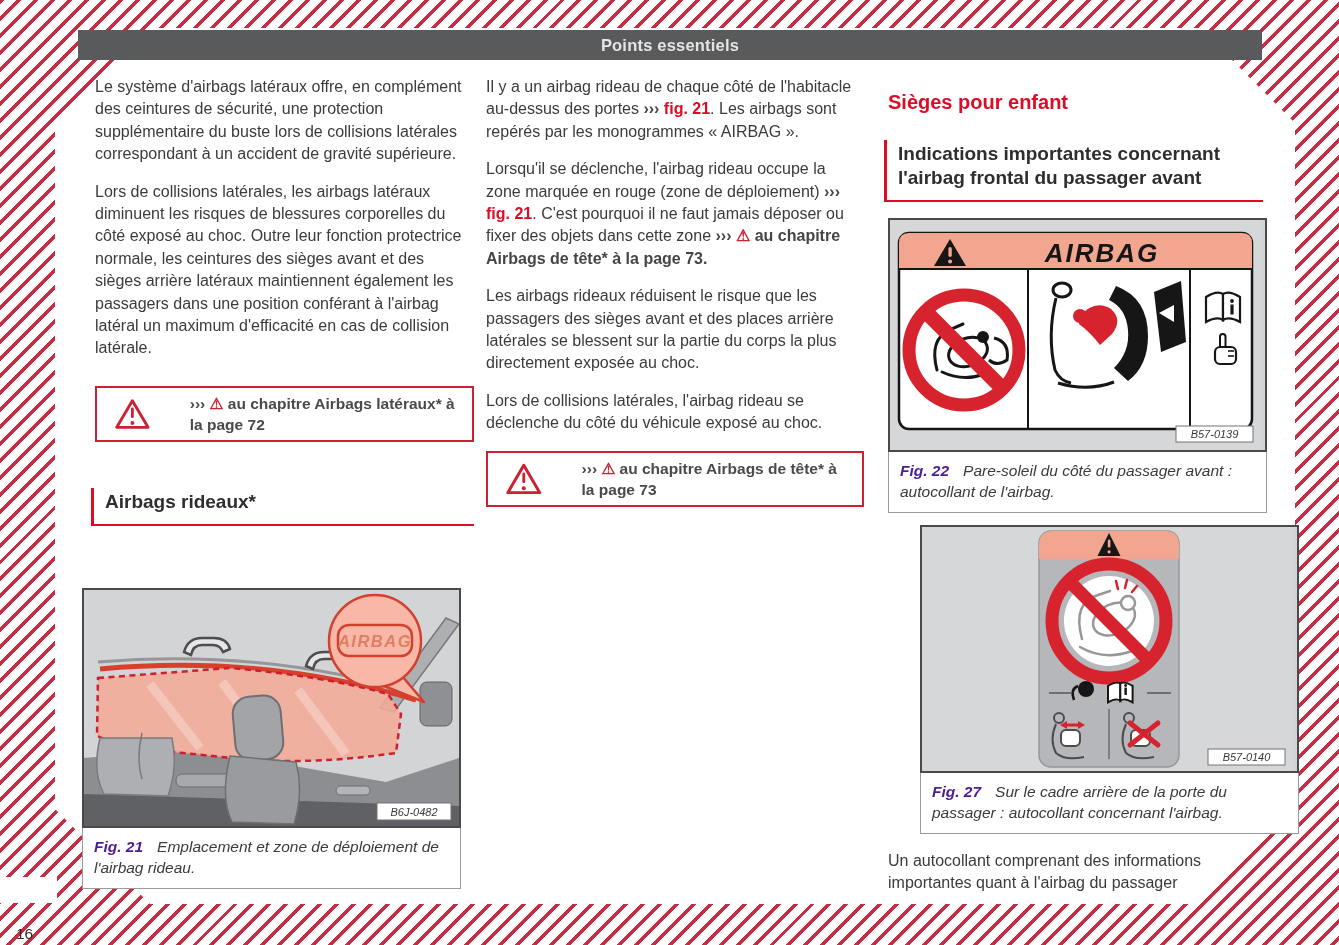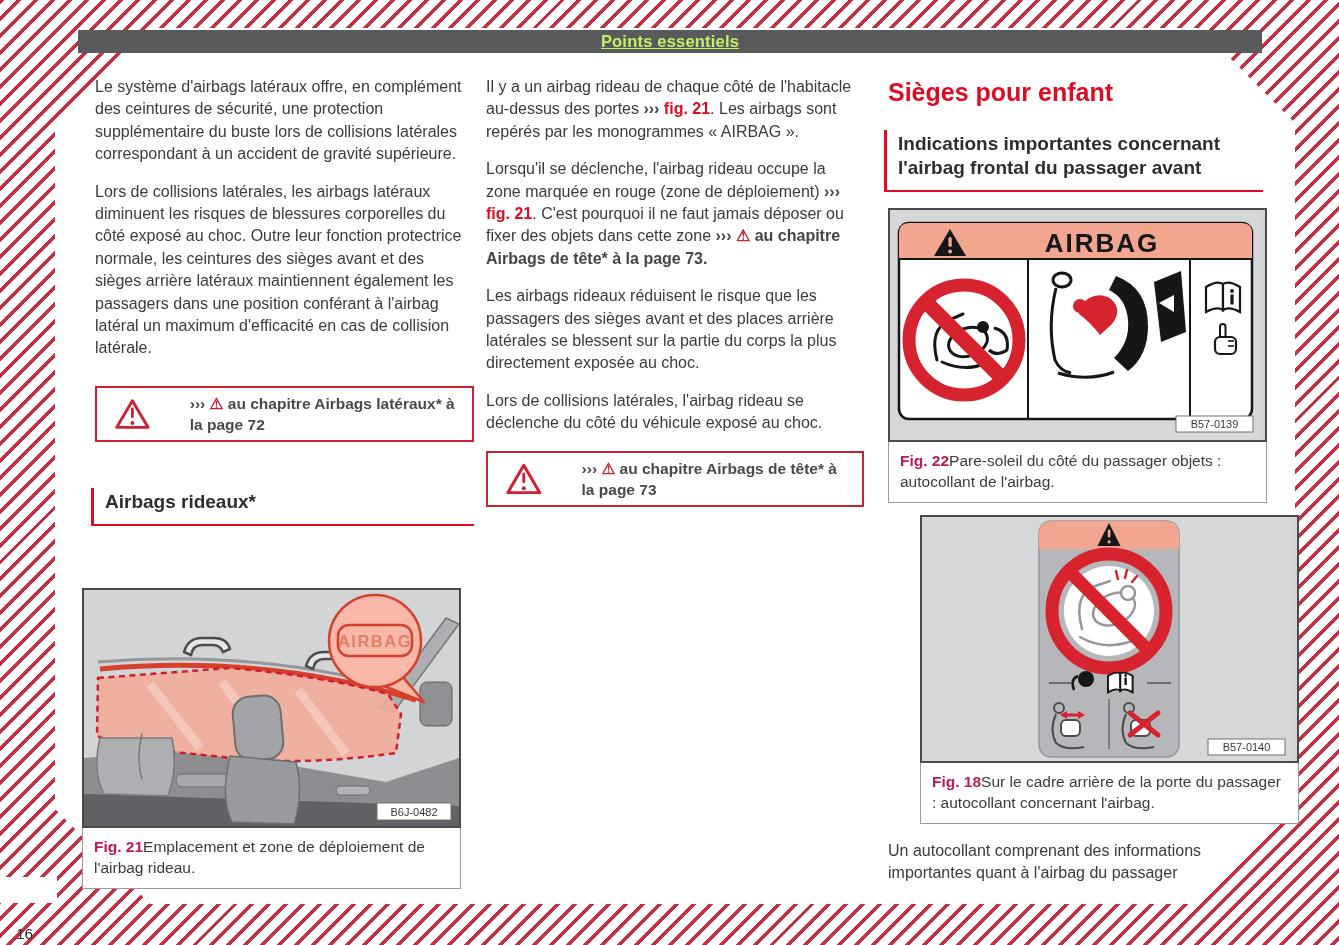--- a/index.html
+++ b/index.html
@@ -6,55 +6,54 @@
   .page{
     position:relative;width:1339px;height:945px;margin:0 auto;overflow:hidden;
     font-family:"Liberation Sans",sans-serif;
     background:repeating-linear-gradient(135deg,#c52e44 0 3.5px,#ffffff 3.5px 12px);
   }
   .inner{
     position:absolute;left:55px;top:28px;width:1240px;height:876px;background:#ffffff;
     clip-path:polygon(95px 0,1145px 0,1240px 95px,1240px 781px,1145px 876px,95px 876px,0 781px,0 95px);
   }
   .headerbar{
-    position:absolute;left:78px;top:30px;width:1184px;height:23px;background:#595a5c;
-    color:#bef264;font-size:16.5px;font-weight:bold;display:flex;align-items:center;justify-content:center;
+    position:absolute;left:78px;top:30px;width:1184px;height:30px;background:#595a5c;
+    color:#e5e5e5;font-size:16.5px;font-weight:bold;display:flex;align-items:center;justify-content:center;
     letter-spacing:.2px;
-    text-decoration:underline;
   }
   .pagenum-notch{position:absolute;left:0;top:877px;width:57px;height:26px;background:#ffffff;}
   .pagenum{position:absolute;left:16px;top:881px;font-size:15.5px;color:#2b2b2d;margin-top:44px;}
   .col{position:absolute;font-size:16px;line-height:22.4px;color:#3b3b3d;}
   .col p{margin:0 0 15px 0;}
   .col1{left:95px;top:76px;width:379px;}
   .col2{left:486px;top:76px;width:378px;}
   .col3{left:888px;top:72px;width:375px;}
   .b{font-weight:bold;color:#454547;}
   .figref{color:#df0b24;font-weight:bold;}
   .wt{color:#cc2133;font-weight:bold;}
   .warnbox{
     border:2.5px solid #cc2133;display:flex;align-items:center;
     padding:5px 8px 5px 18px;margin:26px 0 12px 0;background:#fff;
   }
   .warnbox .wtext{margin-left:40px;font-weight:bold;color:#4a4a4c;font-size:15.5px;line-height:21px;padding-right:2px;}
-  h2.red{font-size:25px;line-height:28px;color:#df0b24;margin:6px 0 24px 0;font-weight:bold;}
+  h2.red{font-size:20px;line-height:28px;color:#df0b24;margin:16px 0 24px 0;font-weight:bold;}
   h3.rule{
     font-size:19px;line-height:24px;font-weight:bold;color:#2e2e30;
     border-left:3px solid #df0b24;border-bottom:2px solid #df0b24;
     padding:2px 0 10px 11px;margin:46px 0 16px -4px;
   }
-  .figure{width:379px;}
+  .figure{width:379px;font-style:italic;}
   .figure.abs{position:absolute;left:82px;top:588px;}
   .figimg{border:2px solid #4a4a4c;line-height:0;background:#d3d4d6;}
   .figimg svg{display:block;}
   .figcap{
     border:1px solid #9b9b9e;border-top:none;background:#fff;
     padding:8px 11px 10px 11px;font-size:15.5px;line-height:21px;color:#3b3b3d;
   }
-  .figcap .lab{color:#be185d;font-weight:bold;margin-right:0;}
+  .figcap .lab{color:#4c1d95;font-weight:bold;margin-right:14px;}
   .mt12{margin-top:12px;padding-left:32px;}
   .mt14{margin-top:14px;}
 </style>
 </head>
 <body>
 
 <div class="page">
   <div class="inner"></div>
 
   <div class="headerbar">
@@ -200,21 +199,21 @@
             <line x1="338" y1="131" x2="344" y2="131" stroke-width="1.6"></line>
             <line x1="338" y1="136" x2="344" y2="136" stroke-width="1.6"></line>
           </g>
           <g>
             <rect x="286" y="206" width="77" height="16" fill="#ffffff" stroke="#737376"></rect>
             <text x="324.5" y="218" text-anchor="middle" font-family="Liberation Sans,sans-serif" font-size="11" fill="#38383a">B57-0139</text>
           </g>
         </svg>
       </div>
       <div class="figcap">
-        <span class="lab">Fig. 22</span><span>Pare-soleil du côté du passager objets : autocollant de l'airbag.</span>
+        <span class="lab">Fig. 22</span><span>Pare-soleil du côté du passager avant : autocollant de l'airbag.</span>
       </div>
     </div>
 
     <div class="figure mt12">
       <div class="figimg">
         <svg width="371" height="244" viewBox="0 0 371 244">
           <rect width="371" height="244" fill="#d6d7d9"></rect>
           <rect x="117" y="4" width="140" height="236" rx="12" fill="#b6b7ba" stroke="#97979a" stroke-width="1.5"></rect>
           <path d="M117,32 L117,18 Q117,4 131,4 L243,4 Q257,4 257,18 L257,32 Z" fill="#f2a68f"></path>
           <g>
@@ -266,21 +265,21 @@
               <line x1="40" y1="10" x2="12" y2="32"></line>
             </g>
           </g>
           <g>
             <rect x="286" y="222" width="77" height="16" fill="#ffffff" stroke="#737376"></rect>
             <text x="324.5" y="234" text-anchor="middle" font-family="Liberation Sans,sans-serif" font-size="11" fill="#38383a">B57-0140</text>
           </g>
         </svg>
       </div>
       <div class="figcap">
-        <span class="lab">Fig. 18</span><span>Sur le cadre arrière de la porte du passager : autocollant concernant l'airbag.</span>
+        <span class="lab">Fig. 27</span><span>Sur le cadre arrière de la porte du passager : autocollant concernant l'airbag.</span>
       </div>
     </div>
 
     <p class="mt14" style="margin-top:16px;">Un autocollant comprenant des informations importantes quant à l'airbag du passager</p>
   </div>
 
   <div class="pagenum-notch"></div>
   <div class="pagenum">16</div>
 </div>
 

